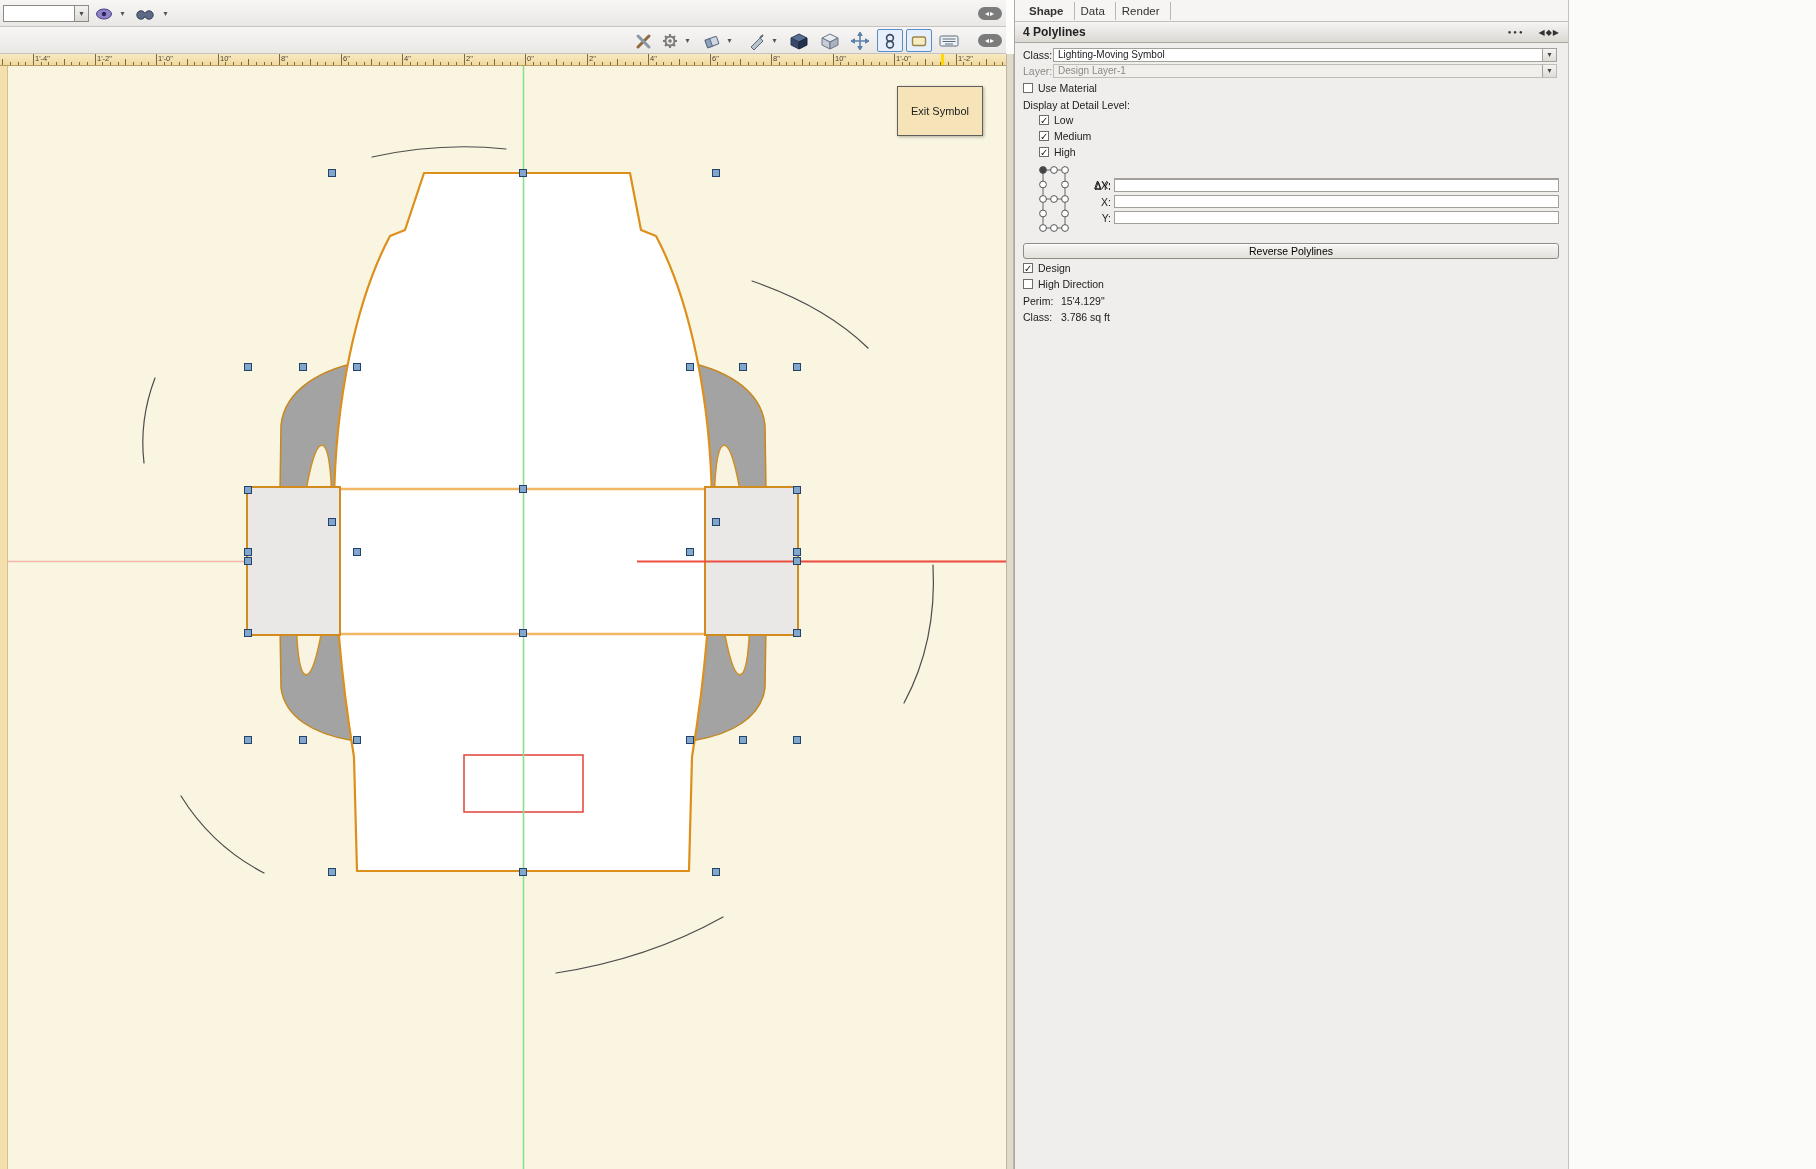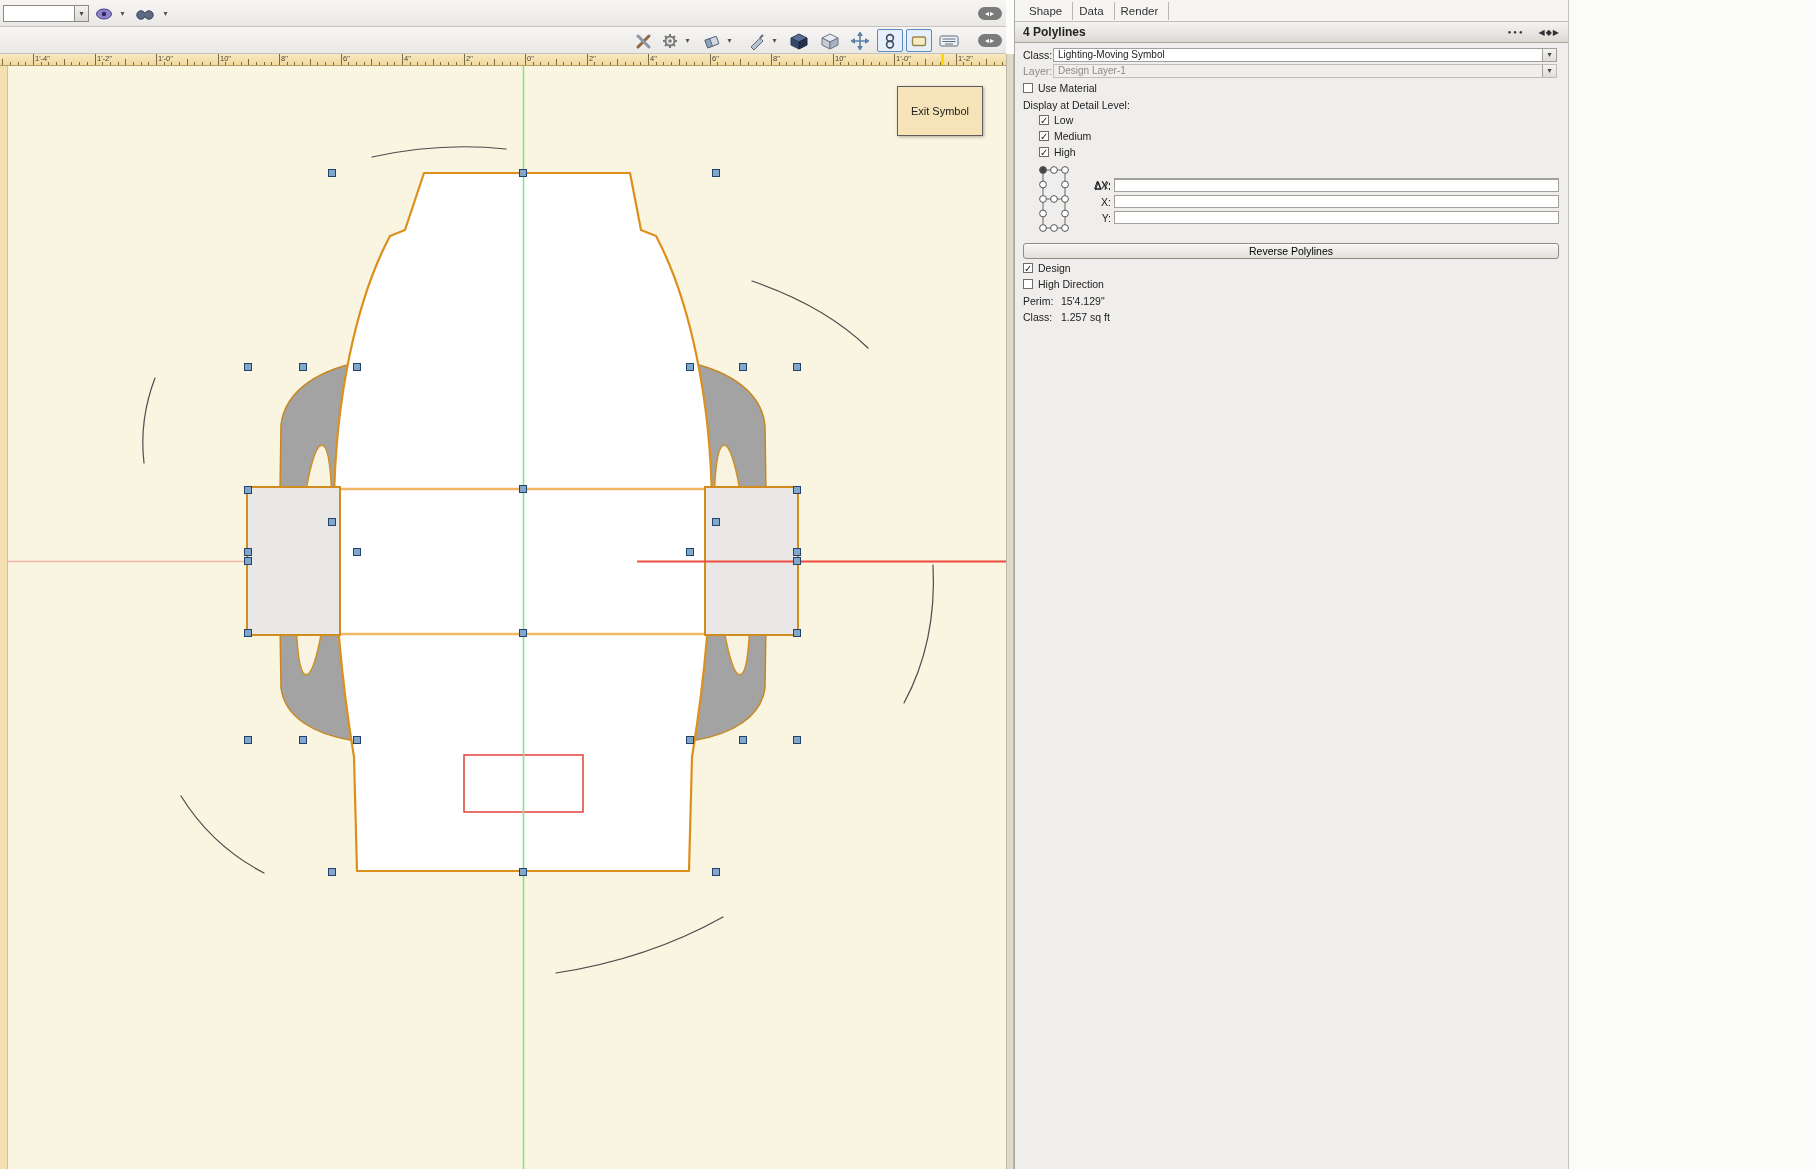--- a/index.html
+++ b/index.html
@@ -56,21 +56,21 @@
   
   .vscroll { position:absolute; left:1006px; top:54px; width:8px; bottom:0; background:#e0dacb;
     border-left:1px solid #bdb6a6; border-right:1px solid #bdb6a6; }
 
   
   .oip { position:absolute; left:1014px; top:0; width:554px; height:1169px; background:#f0eeec;
     border-left:1px solid #aca8a2; }
   .tabbar { position:absolute; left:0; top:0; width:100%; height:22px; background:#f6f5f3;
     border-bottom:1px solid #c2bfba; display:flex; align-items:center; padding-left:8px; }
   .tab { padding:3px 10px 3px 6px; border-right:1px solid #b9b6b0; font-size:11.5px; color:#333; }
-  .tab.active { font-weight:normal; }
+  .tab.active { font-weight:bold; }
   .oip-header { position:absolute; left:0; top:22px; width:100%; height:21px;
     background:linear-gradient(#f5f4f2,#dcd9d4); border-bottom:1px solid #a9a59f; display:flex;
     align-items:center; }
   .oip-title { font-weight:bold; font-size:12px; padding-left:8px; flex:1; }
   .hdr-dots { font-size:6px; letter-spacing:2px; color:#333; margin-right:14px; }
   .hdr-nav { font-size:8px; letter-spacing:1px; color:#333; margin-right:8px; }
   .prow { position:absolute; left:0; width:100%; height:15px; }
   .plabel { position:absolute; left:8px; font-size:10.5px; line-height:15px; }
   .plabel.dim { color:#8d8a85; }
   .sel { position:absolute; left:38px; width:504px; height:14px; background:#fff;
@@ -516,18 +516,18 @@
       <span class="cb"></span>
       <span class="cblabel">High Direction</span>
     </div>
 
     <div class="inforow" style="top:295px">
       <span class="ilabel">Perim:</span>
       <span class="ivalue">15'4.129"</span>
     </div>
     <div class="inforow" style="top:311px">
       <span class="ilabel">Class:</span>
-      <span class="ivalue">1.257 sq ft</span>
+      <span class="ivalue">3.786 sq ft</span>
     </div>
   </div>
 
   <div class="rightvoid"></div>
 </div>
 
 </body></html>

